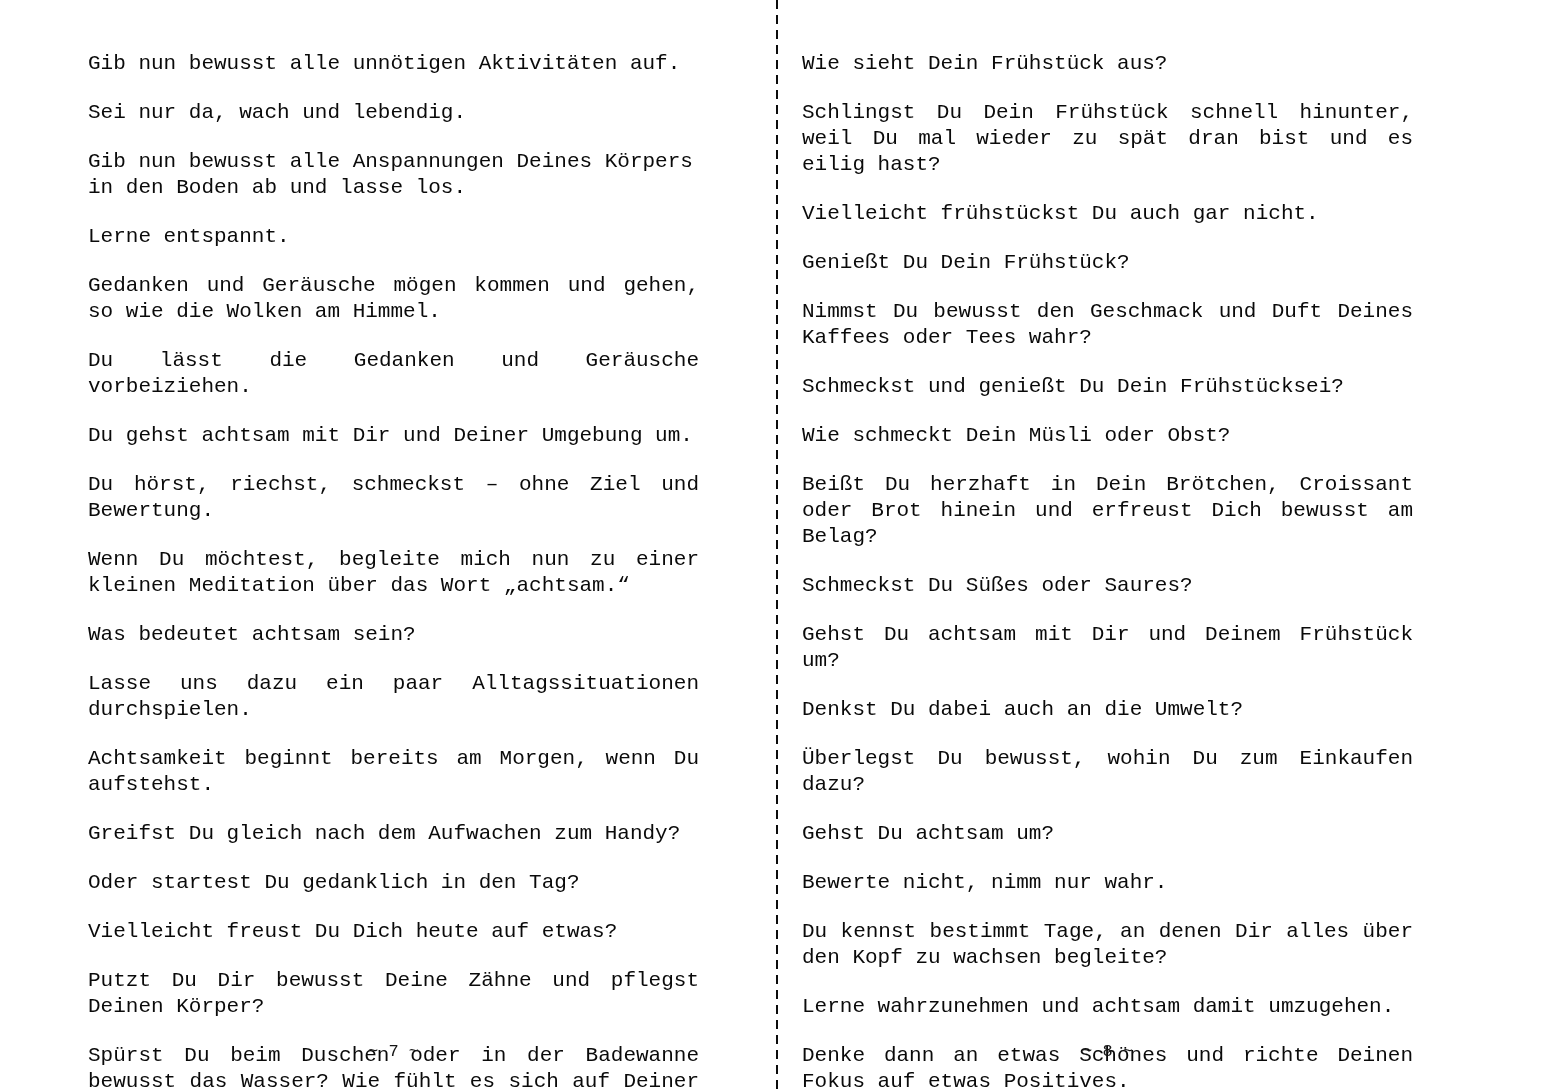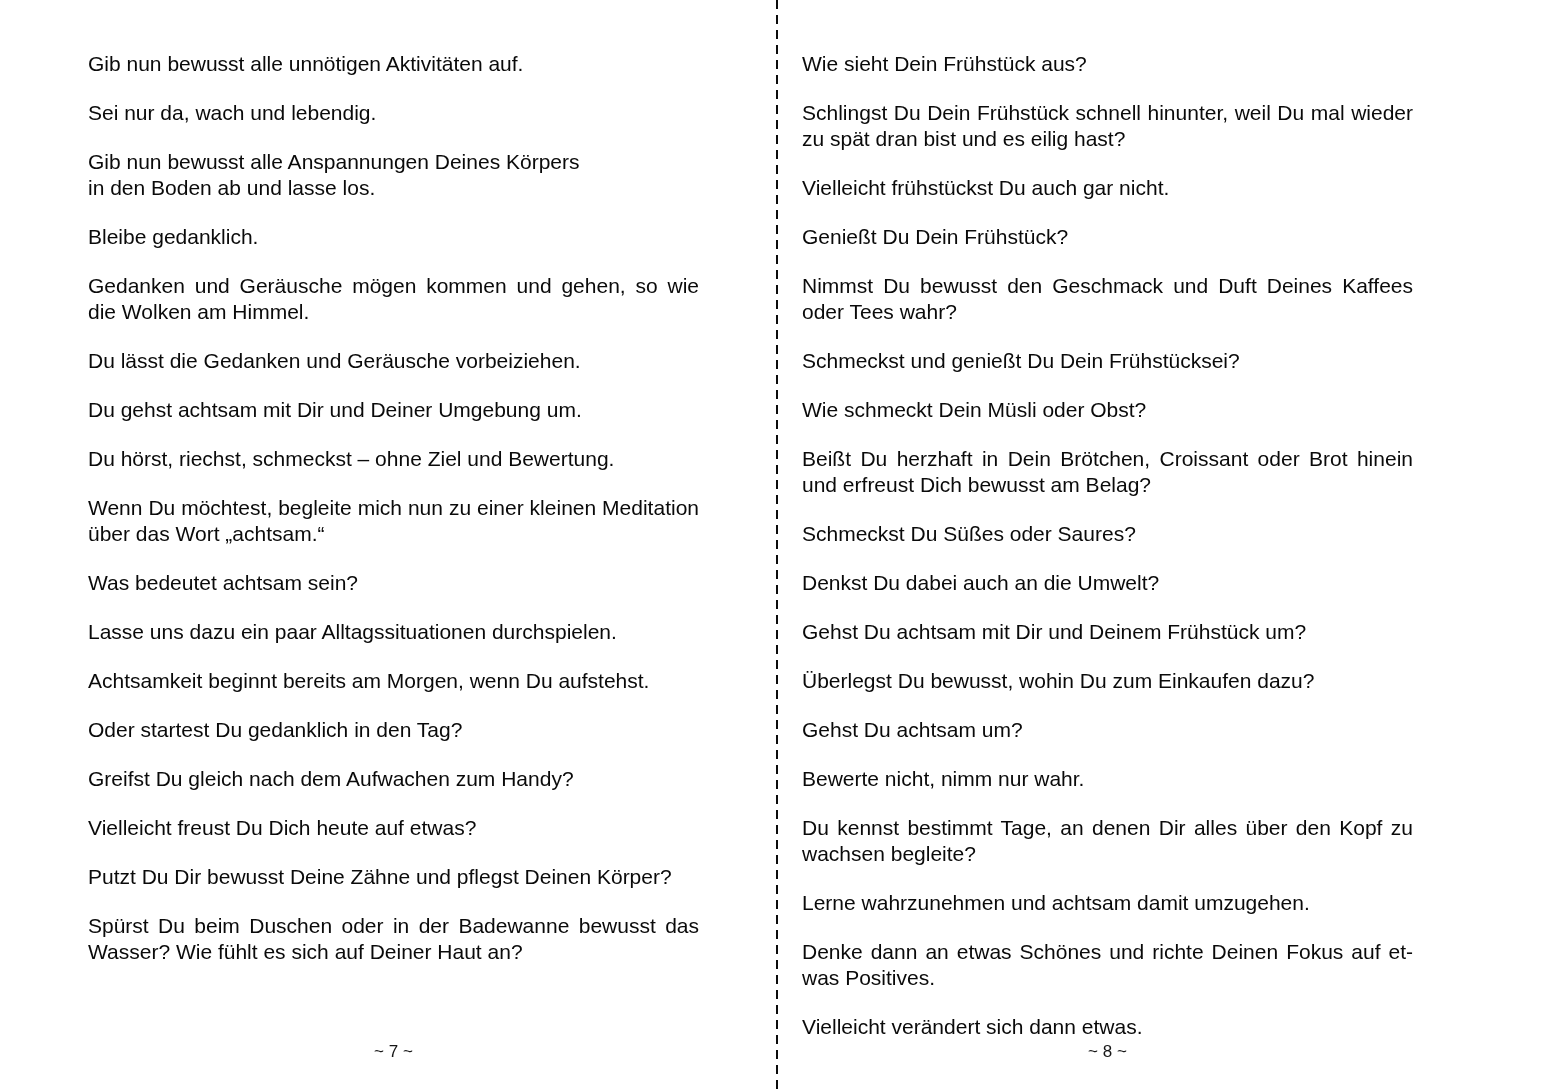--- a/index.html
+++ b/index.html
@@ -6,21 +6,21 @@
     margin: 0;
     padding: 0;
     background: #ffffff;
   }
   .spread {
     position: relative;
     width: 1555px;
     height: 1092px;
     background: #ffffff;
     overflow: hidden;
-    font-family: Liberation Sans, sans-serif;
+    font-family: Liberation Mono, monospace;
     color: #0a0a0a;
   }
   .page {
     position: absolute;
     top: 51px;
     width: 611px;
     height: 1041px;
   }
   .page--left  { left: 88px;  }
   .page--right { left: 802px; }
@@ -58,53 +58,53 @@
 </head>
 <body>
 
 <div class="spread">
 
   <section class="page page--left">
     <div class="paragraphs">
         <p>Gib nun bewusst alle unnötigen Aktivitäten auf.</p>
         <p>Sei nur da, wach und lebendig.</p>
         <p>Gib nun bewusst alle Anspannungen Deines Körpers<br>in den Boden ab und lasse los.</p>
-        <p>Bleibe gedanklich.</p>
+        <p>Lerne entspannt.</p>
         <p>Gedanken und Geräusche mögen kommen und gehen, so wie die Wolken am Himmel.</p>
         <p>Du lässt die Gedanken und Geräusche vorbeiziehen.</p>
         <p>Du gehst achtsam mit Dir und Deiner Umgebung um.</p>
         <p>Du hörst, riechst, schmeckst – ohne Ziel und Bewertung.</p>
         <p>Wenn Du möchtest, begleite mich nun zu einer kleinen Meditation über das Wort „achtsam.“</p>
         <p>Was bedeutet achtsam sein?</p>
         <p>Lasse uns dazu ein paar Alltagssituationen durchspielen.</p>
         <p>Achtsamkeit beginnt bereits am Morgen, wenn Du aufstehst.</p>
+        <p>Greifst Du gleich nach dem Aufwachen zum Handy?</p>
         <p>Oder startest Du gedanklich in den Tag?</p>
-        <p>Greifst Du gleich nach dem Aufwachen zum Handy?</p>
         <p>Vielleicht freust Du Dich heute auf etwas?</p>
         <p>Putzt Du Dir bewusst Deine Zähne und pflegst Deinen Körper?</p>
         <p>Spürst Du beim Duschen oder in der Badewanne bewusst das Wasser? Wie fühlt es sich auf Deiner Haut an?</p>
       </div>
     <div class="page-number">~ 7 ~</div>
   </section>
 
   <div class="divider"></div>
 
   <section class="page page--right">
     <div class="paragraphs">
         <p>Wie sieht Dein Frühstück aus?</p>
         <p>Schlingst Du Dein Frühstück schnell hinunter, weil Du mal wieder zu spät dran bist und es eilig hast?</p>
         <p>Vielleicht frühstückst Du auch gar nicht.</p>
         <p>Genießt Du Dein Frühstück?</p>
         <p>Nimmst Du bewusst den Geschmack und Duft Deines Kaffees oder Tees wahr?</p>
         <p>Schmeckst und genießt Du Dein Frühstücksei?</p>
         <p>Wie schmeckt Dein Müsli oder Obst?</p>
         <p>Beißt Du herzhaft in Dein Brötchen, Croissant oder Brot hinein und erfreust Dich bewusst am Belag?</p>
         <p>Schmeckst Du Süßes oder Saures?</p>
+        <p>Gehst Du achtsam mit Dir und Deinem Frühstück um?</p>
         <p>Denkst Du dabei auch an die Umwelt?</p>
-        <p>Gehst Du achtsam mit Dir und Deinem Frühstück um?</p>
         <p>Überlegst Du bewusst, wohin Du zum Einkaufen dazu?</p>
         <p>Gehst Du achtsam um?</p>
         <p>Bewerte nicht, nimm nur wahr.</p>
         <p>Du kennst bestimmt Tage, an denen Dir alles über den Kopf zu wachsen begleite?</p>
         <p>Lerne wahrzunehmen und achtsam damit umzugehen.</p>
         <p>Denke dann an etwas Schönes und richte Deinen Fokus auf et­was Positives.</p>
         <p>Vielleicht verändert sich dann etwas.</p>
       </div>
     <div class="page-number">~ 8 ~</div>
   </section>

